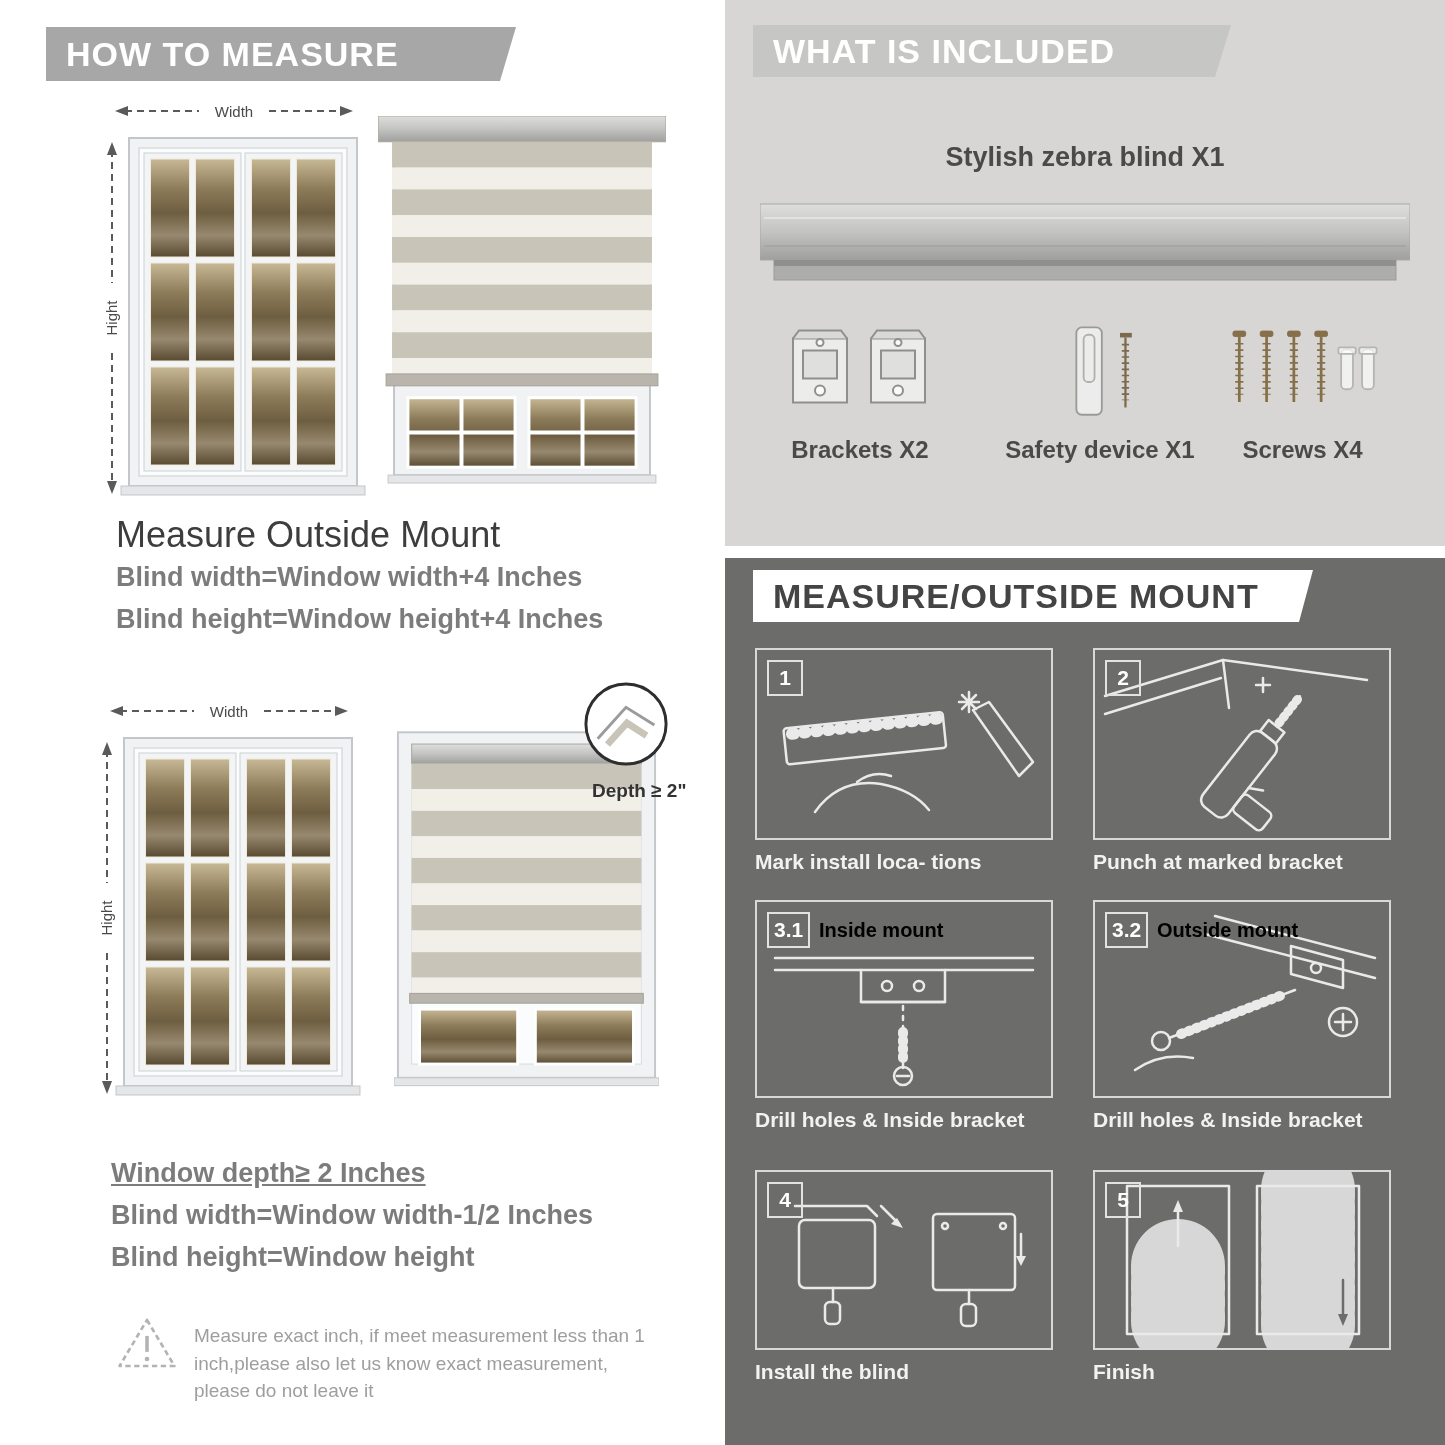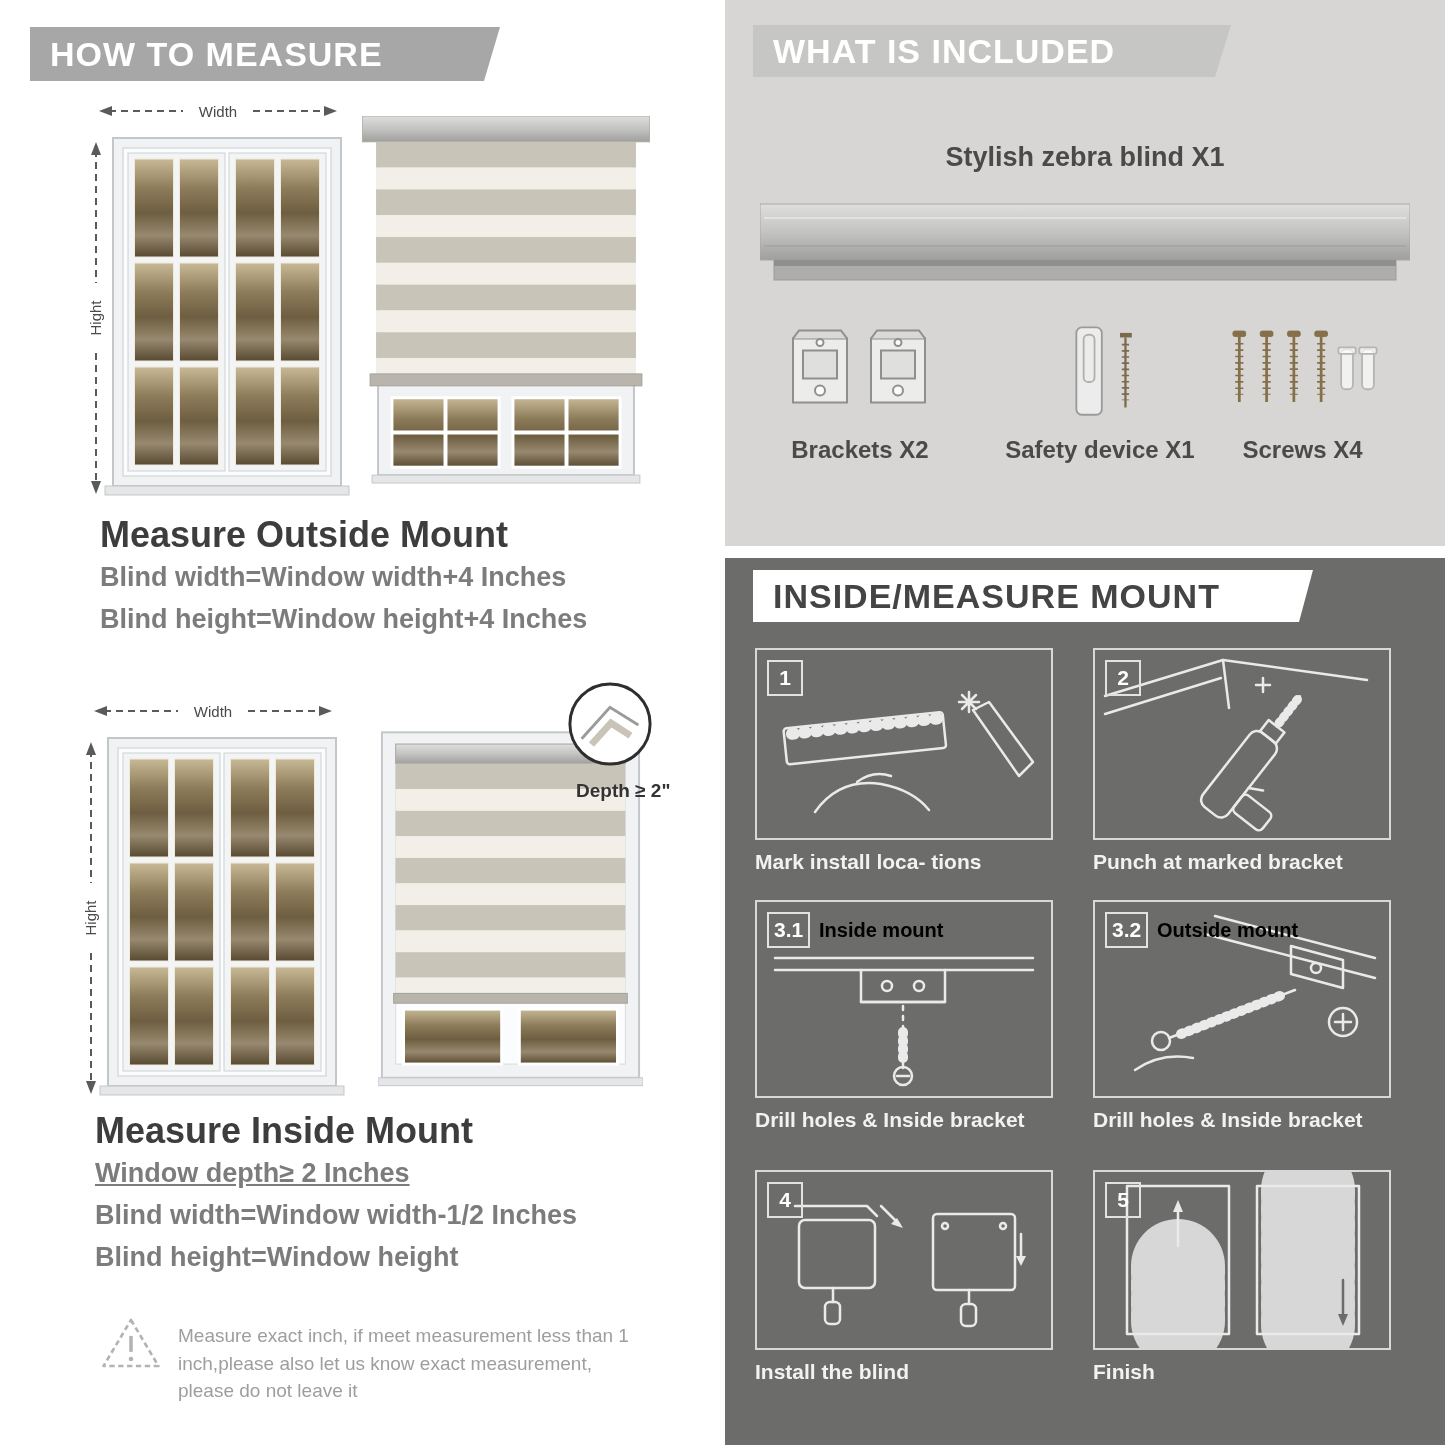--- a/index.html
+++ b/index.html
@@ -7,21 +7,21 @@
   .page { position:relative; width:1445px; height:1445px; background:#fff; overflow:hidden; }
   .abs { position:absolute; }
 
   
   .banner { position:absolute; display:flex; align-items:center; padding:0 20px;
             font-weight:bold; letter-spacing:1px; color:#fff; font-size:34px;
             clip-path:polygon(0 0,100% 0,calc(100% - 16px) 100%,0 100%); }
   .banner-left { left:30px; top:27px; width:470px; height:54px; background:#a7a7a7; }
 
   
-  .section-title { position:absolute; font-size:36px; font-weight:bold; color:#3d3d3d; }
+  .section-title { position:absolute; font-size:36px; font-weight:normal; color:#3d3d3d; }
   .rule-line { position:absolute; font-size:27px; font-weight:bold; color:#7c7c7c; }
   .svg-measure { font-size:15px; fill:#4a4a4a; font-family:"Liberation Sans", sans-serif; }
 
   .illus { position:absolute; display:block; }
 
   
   .depth-label { position:absolute; font-size:19px; font-weight:bold; color:#333; }
 
   
   .note-icon { position:absolute; left:100px; top:1314px; }
@@ -92,21 +92,21 @@
       <rect x="0" y="144" width="262" height="26" fill="#c9c4b8"></rect>
         <rect x="0" y="170" width="262" height="22" fill="#f1efe8"></rect>
       <rect x="0" y="192" width="262" height="26" fill="#c9c4b8"></rect>
         <rect x="0" y="218" width="262" height="20" fill="#f1efe8"></rect>
     </g>
   </defs>
 </svg>
 
 <div class="page">
 
-  <div class="abs" style="left:0;top:0;width:705px;height:1203px;">
+  <div class="abs" style="left:16px;top:0;width:705px;height:1203px;">
 
     <div class="banner banner-left">HOW TO MEASURE</div>
 
     <svg class="illus" style="left:85px;top:98px;width:265px;height:400px;" viewBox="0 0 265 400">
       <g stroke="#5a5a5a" stroke-width="2">
         <line x1="24" y1="13" x2="98" y2="13" stroke-dasharray="7 5"></line>
         <line x1="168" y1="13" x2="242" y2="13" stroke-dasharray="7 5"></line>
       </g>
       <polygon points="14,13 27,8 27,18" fill="#5a5a5a"></polygon>
       <polygon points="252,13 239,8 239,18" fill="#5a5a5a"></polygon>
@@ -180,21 +180,20 @@
       <rect x="0" y="358" width="270" height="8" fill="#e4e6e8" stroke="#c3c7ca"></rect>
     </svg>
 
     <svg class="illus" style="left:566px;top:680px;width:88px;height:88px;" viewBox="0 0 90 90">
       <circle cx="45" cy="45" r="41" fill="#ffffff" stroke="#2e2e2e" stroke-width="3"></circle>
       <path d="M16,60 L45,28 L74,46" fill="none" stroke="#9b9b99" stroke-width="3"></path>
       <path d="M26,66 L46,44 L66,57" fill="none" stroke="#c9c4b8" stroke-width="7"></path>
     </svg>
     <div class="depth-label" style="left:576px;top:780px;">Depth ≥ 2"</div>
 
-    <div class="section-title" style="left:95px;top:1110px;">Measure Inside Mount</div>
     <div class="rule-line" style="left:95px;top:1158px;text-decoration:underline;">Window depth≥ 2 Inches</div>
     <div class="rule-line" style="left:95px;top:1200px;">Blind width=Window width-1/2 Inches</div>
     <div class="rule-line" style="left:95px;top:1242px;">Blind height=Window height</div>
 
     <div class="note-icon">
       <svg width="62" height="58" viewBox="0 0 70 64">
         <path d="M35,6 L66,58 H4 Z" fill="none" stroke="#b3b3b3" stroke-width="3" stroke-linejoin="round" stroke-dasharray="6 4"></path>
         <line x1="35" y1="24" x2="35" y2="42" stroke="#b3b3b3" stroke-width="4"></line>
         <circle cx="35" cy="50" r="2.6" fill="#b3b3b3"></circle>
       </svg>
@@ -268,21 +267,21 @@
               <rect x="127" y="28" width="19" height="7" rx="2"></rect>
             <rect x="153" y="30" width="13" height="44" rx="5"></rect>
               <rect x="150" y="28" width="19" height="7" rx="2"></rect>
           </g>
         </svg>
         <span class="pack-label">Screws X4</span>
       </div>
     </div>
 
     <div class="mount">
-      <div class="banner banner-mount">INSIDE/MEASURE MOUNT</div>
+      <div class="banner banner-mount">MEASURE/OUTSIDE MOUNT</div>
 
       <div class="step-box c1 r1">
         <svg viewBox="0 0 294 188">
           <g class="la">
             <g transform="rotate(-6 110 90)">
               <rect x="28" y="70" width="160" height="36" rx="3"></rect>
               <line x1="36" y1="76" x2="182" y2="76" stroke-width="12" stroke-dasharray="2 10"></line>
             </g>
             <path d="M212,42 l0,20 M202,52 l20,0 M205,45 l14,14 M219,45 l-14,14"></path>
             <path d="M216,60 L232,52 L276,112 L262,126 Z"></path>

